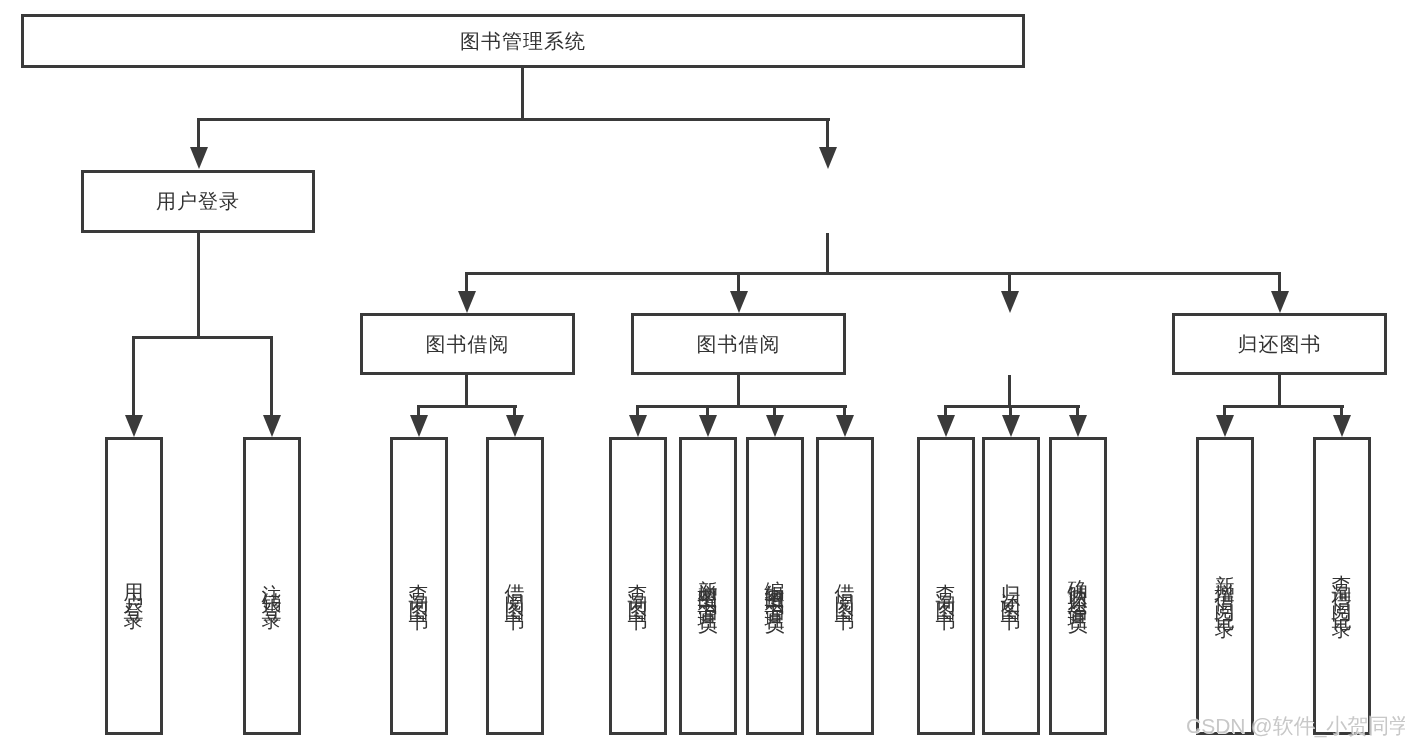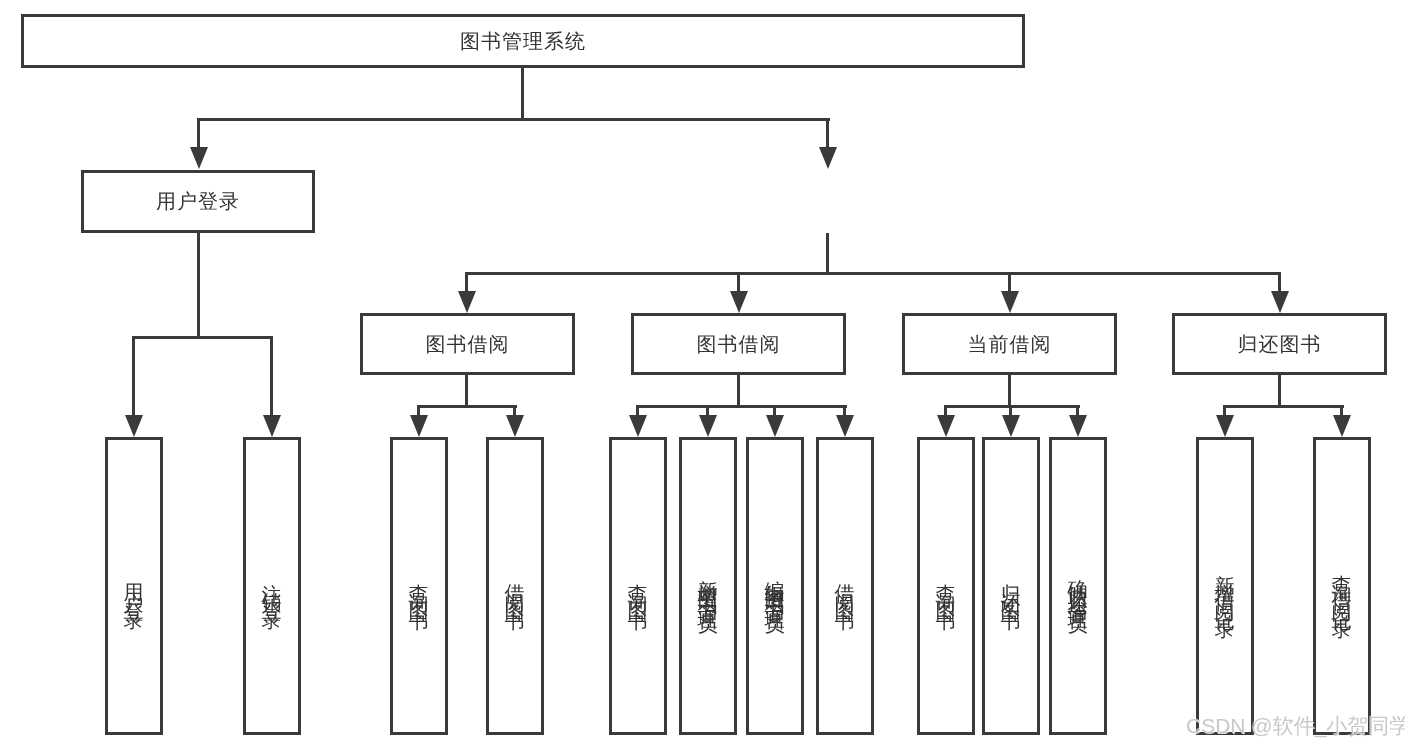--- a/index.html
+++ b/index.html
@@ -108,23 +108,20 @@
   <div class="box h-box" style="left:81px;top:170px;width:234px;height:63px">
     <span>用户登录</span>
   </div>
 
   <div class="box h-box" style="left:360px;top:313px;width:215px;height:62px">
     <span>图书借阅</span>
   </div>
   <div class="box h-box" style="left:631px;top:313px;width:215px;height:62px">
     <span>图书借阅</span>
   </div>
-  <div class="box h-box" style="left:902px;top:313px;width:215px;height:62px">
-    <span>当前借阅</span>
-  </div>
   <div class="box h-box" style="left:1172px;top:313px;width:215px;height:62px">
     <span>归还图书</span>
   </div>
 
   <div class="box v-box" style="left:105px;top:437px">
     <span>用户登录</span>
   </div>
   <div class="box v-box" style="left:243px;top:437px">
     <span>注销登录</span>
   </div>

